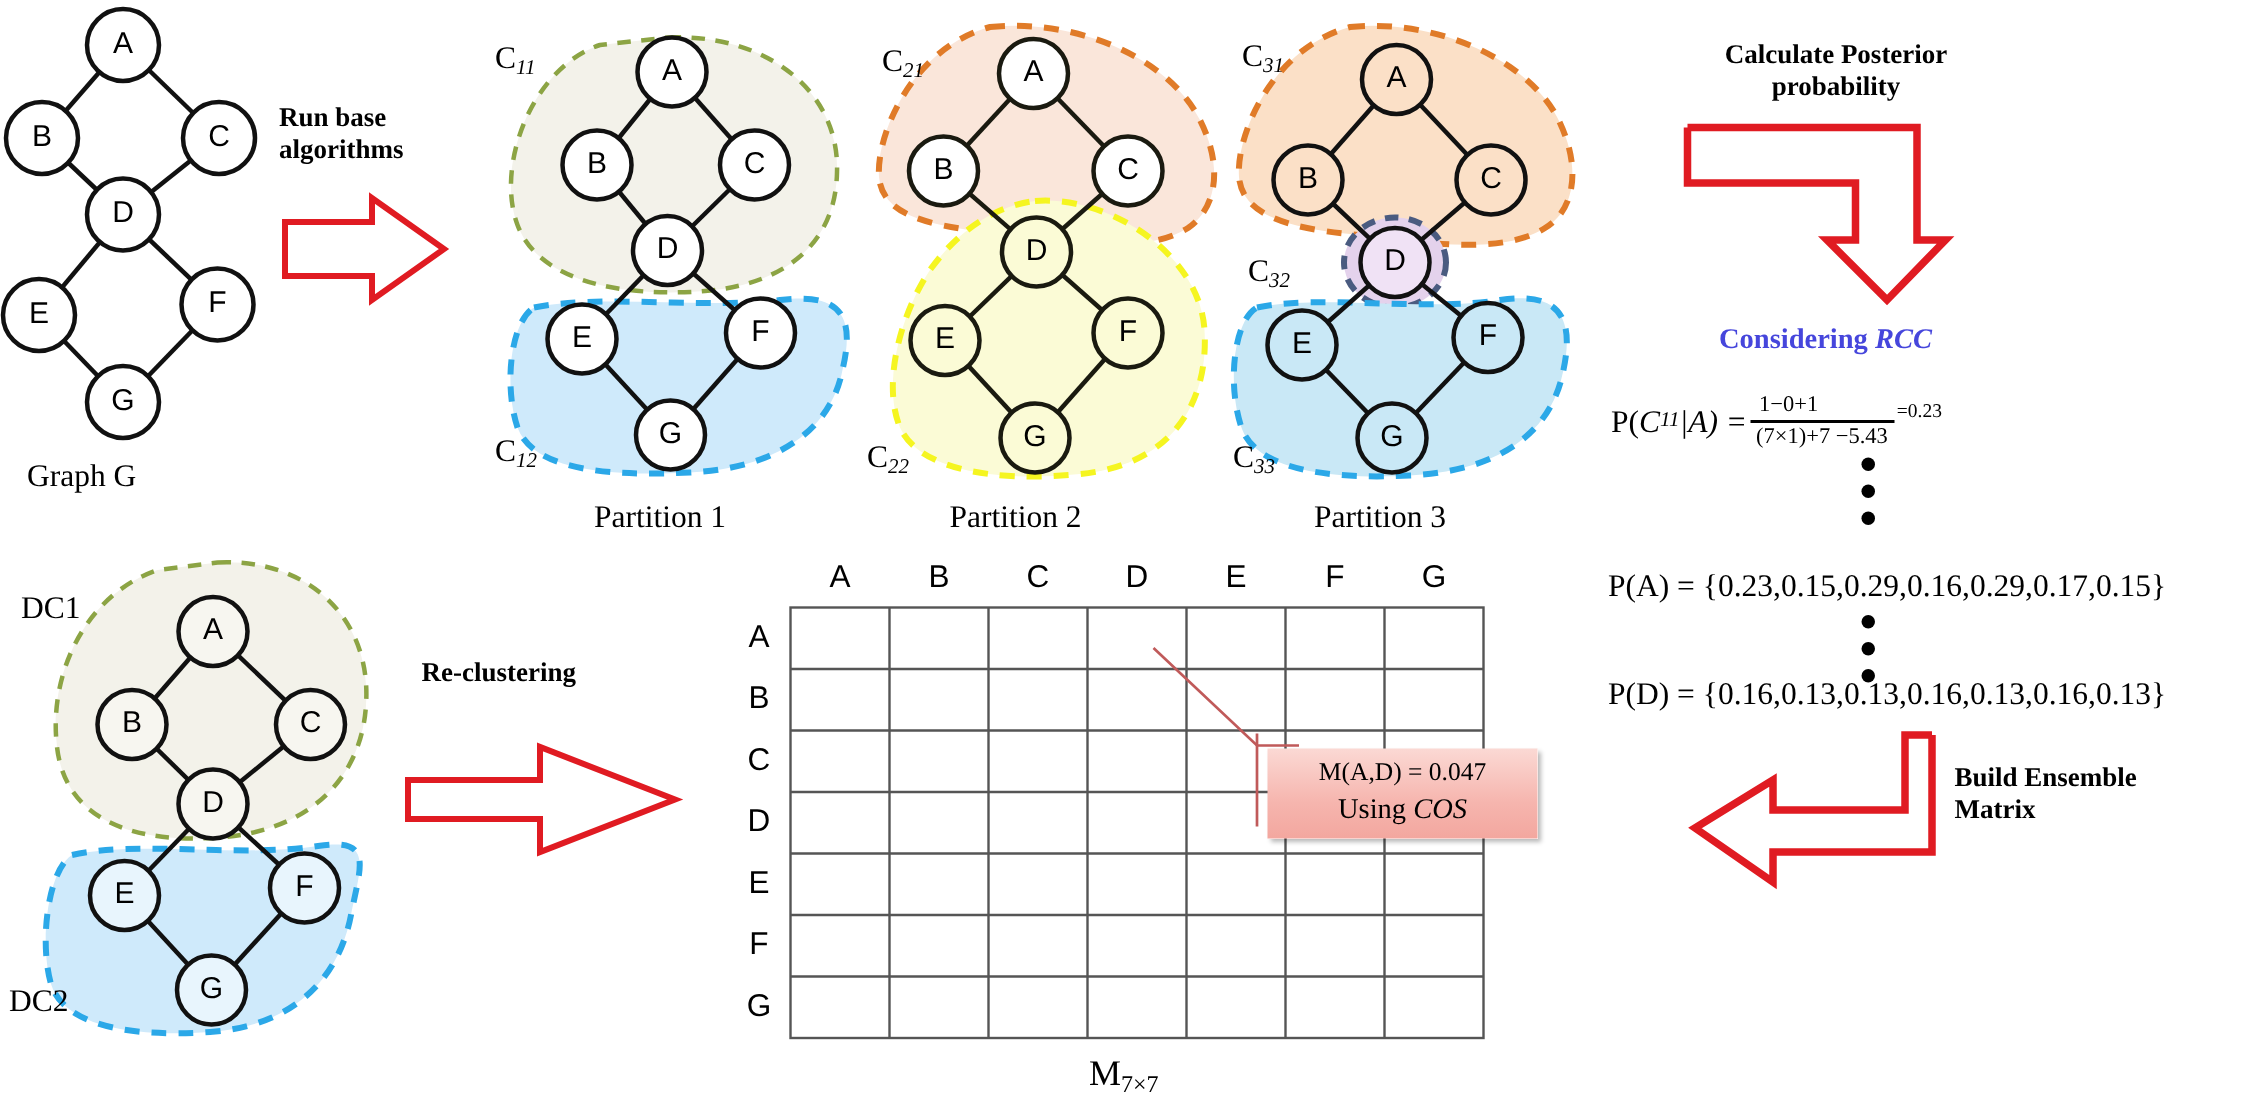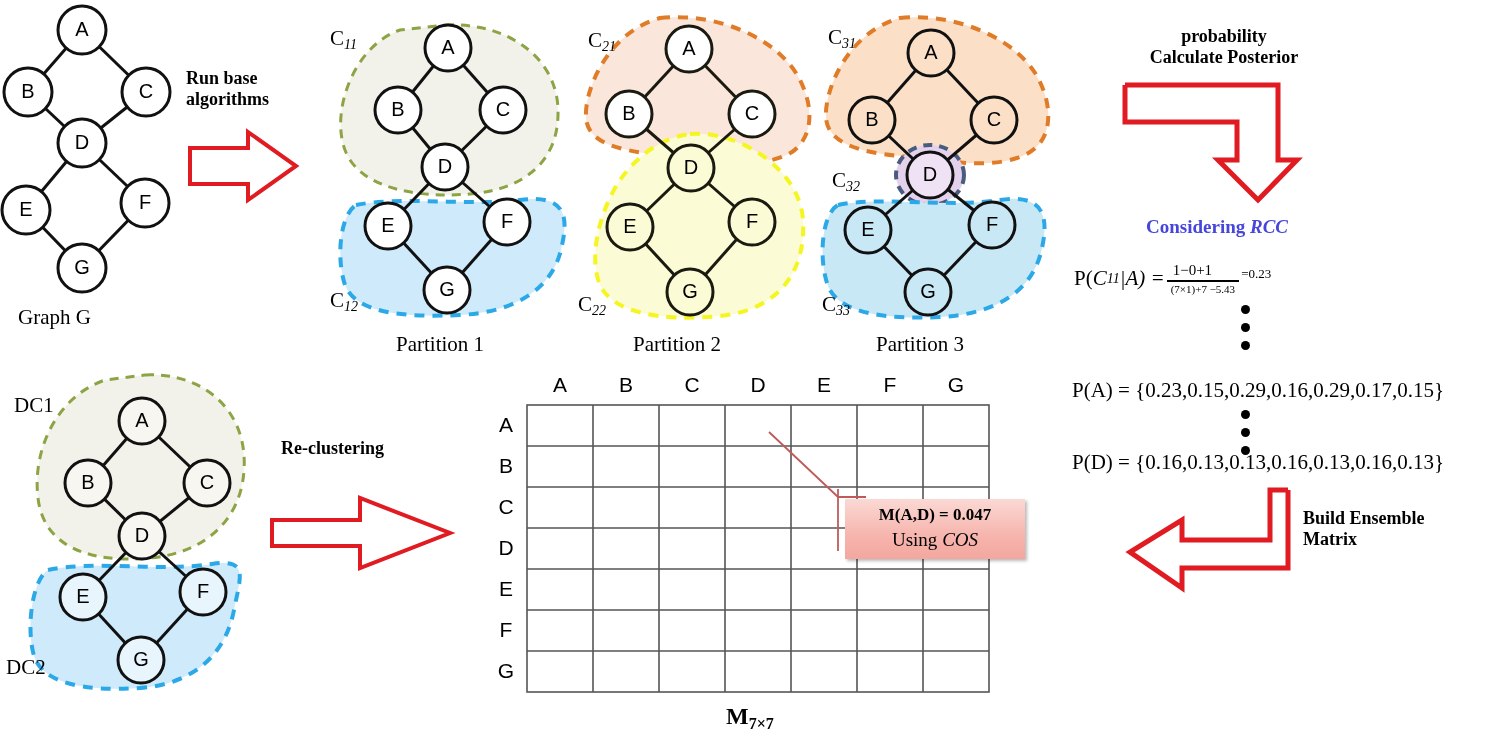--- a/index.html
+++ b/index.html
@@ -5,21 +5,21 @@
   html, body {
     margin: 0; padding: 0; background: #ffffff;
   }
   body {
     width: 1500px; height: 745px; position: relative; overflow: hidden;
     font-family: "Liberation Serif", "DejaVu Serif", serif;
   }
   .stage { position: absolute; left: 0; top: 0; width: 1500px; height: 745px; }
   svg.layer { position: absolute; left: 0; top: 0; width: 1500px; height: 745px; pointer-events: none; }
   .txt { position: absolute; white-space: nowrap; color: #000; }
-  .bold-serif { font-family: "Liberation Serif","DejaVu Serif",serif; font-weight: bold; }
+  .bold-serif { font-family: "Liberation Serif","DejaVu Serif",serif; font-weight: normal; }
   .caption { font-size: 21px; }
   .cluster-lbl { font-size: 21px; }
   .sub { font-size: 14px; vertical-align: -0.30em; font-style: italic;}
   .stepLabel { font-size: 18px; font-weight: bold; line-height: 1.15; }
   .rcc { color: #4646dc; font-weight: bold; font-size: 19px; margin-top: 27px; }
   .formula { font-size: 21px; }
   .mono-ital { font-style: italic; font-family: "Liberation Serif","DejaVu Serif",serif; }
   .matrix-hdr { font-family: "Liberation Sans","DejaVu Sans",sans-serif; font-size: 21px; }
   .tooltip {
     position: absolute;
@@ -252,43 +252,43 @@
     <span>C</span><span class="sub">33</span>
   </div>
   <div class="txt caption" style="left:876px;top:332px;">Partition 3</div>
 
   <div class="txt stepLabel" style="left:186px;top:68px;">
     <div>Run base</div>
     <div>algorithms</div>
   </div>
 
   <div class="txt stepLabel" style="left:1109px;top:26px;text-align:center;width:230px;">
+    <div>Calculate Posterior</div>
     <div>probability</div>
-    <div>Calculate Posterior</div>
   </div>
 
   <div class="txt stepLabel" style="left:1303px;top:508px;">
     <div>Build Ensemble</div>
     <div>Matrix</div>
   </div>
 
   <div class="txt stepLabel" style="left:281px;top:438px;">Re-clustering</div>
 
   <div class="txt" style="left:1146px;top:216px;">
     <span class="rcc">Considering </span><span class="rcc mono-ital">RCC</span>
   </div>
 
   <div class="txt formula" style="left:1074px;top:262px;display:flex;align-items:center;">
     <span>P(</span>
       <span class="mono-ital">C</span>
       <span class="sub">11</span>
       <span class="mono-ital">|A) = </span>
     <span style="display:inline-block;text-align:left;margin:0 2px;">
       <span style="display:block;font-size:15px;padding:0 6px 1px 6px;">1−0+1</span>
-      <span style="display:block;border-top:2px solid #000;font-size:11px;padding:1px 4px 0 4px;">(7×1)+7 −5.43</span>
+      <span style="display:block;border-top:2px solid #000;font-size:15px;padding:1px 4px 0 4px;">(7×1)+7 −5.43</span>
     </span>
     <span style="font-size:13px;align-self:flex-start;margin-top:4px;text-align:right;">=0.23</span>
   </div>
 
   <div class="dots" style="left:1240px;top:305px;">
     <div class="dot"></div>
       <div class="dot"></div>
       <div class="dot"></div>
   </div>
 

